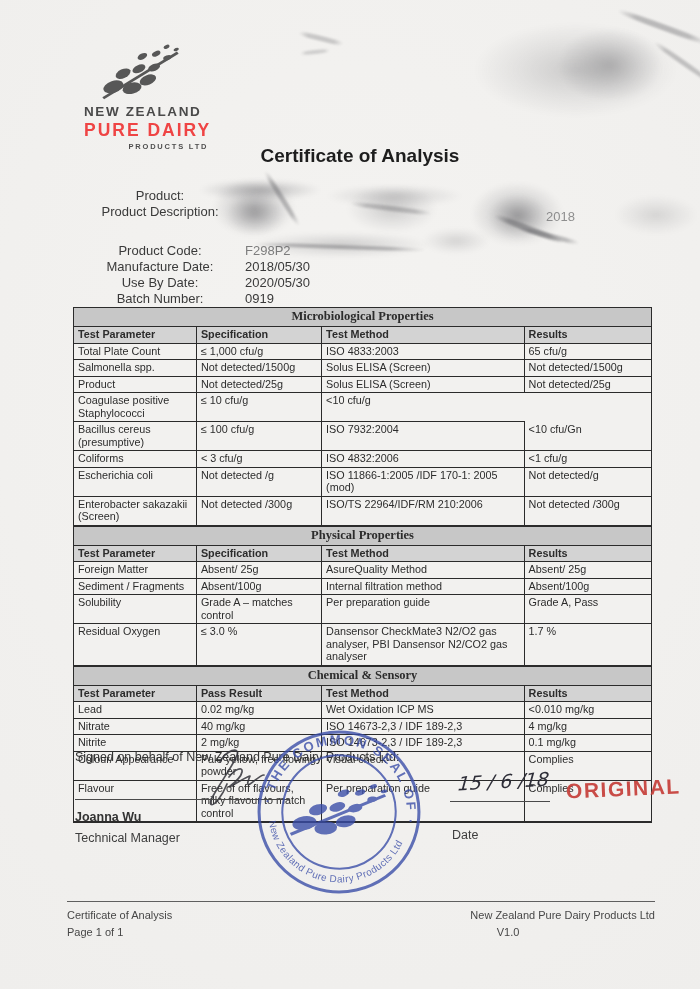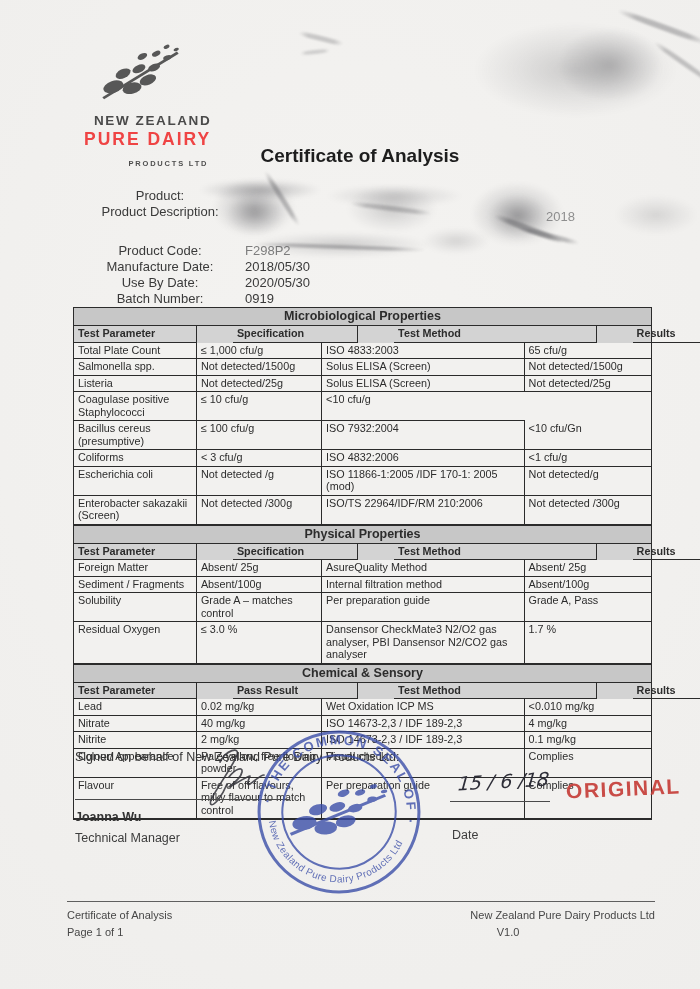--- a/index.html
+++ b/index.html
@@ -5,43 +5,43 @@
   html,body { margin:0; padding:0; }
   body {
     width:700px; height:989px; position:relative; overflow:hidden;
     font-family:"Liberation Sans", sans-serif;
     background: radial-gradient(130% 120% at 50% 38%, #f4f3f1 0%, #efeeec 65%, #e8e7e5 100%);
     color:#2e2e2e;
   }
   
   .logo { position:absolute; left:84px; top:44px; z-index:2; }
   .logo svg { display:block; }
-  .logo-l1 { font-size:13.5px; font-weight:bold; letter-spacing:1.6px; color:#4a4a4a; margin-top:11px;text-align:right; }
+  .logo-l1 { font-size:13.5px; font-weight:bold; letter-spacing:1.6px; color:#4a4a4a; margin-top:2px; }
   .logo-l2 { font-size:17.5px; font-weight:bold; letter-spacing:2px; color:#ef4444; margin-top:1px; }
-  .logo-l3 { font-size:7.5px; font-weight:bold; letter-spacing:1.8px; color:#4e4e4e; text-align:right; margin-top:9px; padding-right:3px; }
+  .logo-l3 { font-size:7.5px; font-weight:bold; letter-spacing:1.8px; color:#4e4e4e; text-align:right; margin-top:1px; padding-right:3px; }
   
   .doc-title { position:absolute; left:0; top:145px; width:720px; text-align:center;
     font-size:19px; font-weight:bold; color:#1d1d1d; z-index:2; }
   
   .product-info { position:absolute; left:75px; top:188px; font-size:13px; color:#3a3a3a; z-index:2; }
   .pi-row { display:flex; line-height:16px;text-align:center; }
   .pi-label { width:170px; }
   .pi-gap { height:23px; }
   .pi-value.faded { color:#7d7d7d; }
   .stray-year { position:absolute; left:546px; top:209px; font-size:13px; color:#8f8f8f; z-index:2; }
   
   .coa-table { position:absolute; left:73px; top:307px; width:577px; z-index:2;
     border:1.5px solid #2b2b2b; background:#f2f1ef; font-size:10.8px; color:#2c2c2c; }
   .t-section { text-align:center; font-weight:bold; font-size:12.5px; background:#c7c7c7;
-    border-bottom:1px solid #2b2b2b; padding:1px 0 2px; }
+    border-bottom:1px solid #2b2b2b; padding:1px 0 2px;font-family:Liberation Serif, serif; }
   .t-section + * { border-top:0; }
   .t-sectionwrap { border-top:1px solid #2b2b2b; }
   .t-sectionwrap:first-child { border-top:none; }
   .t-row { display:grid; grid-template-columns:21.3% 21.7% 35.1% 21.9%; }
-  .t-row.t-head { background:#d3d3d3; font-weight:bold;gap:36px; }
+  .t-row.t-head { background:#d3d3d3; font-weight:bold; }
   .t-cell { border-right:1px solid #2b2b2b; border-bottom:1px solid #2b2b2b;
     padding:1px 4px 2px; line-height:12.5px; min-height:11px; }
   .t-cell:last-child { border-right:none; }
   
   .signed-heading { position:absolute; left:75px; top:750px; font-size:12.5px; font-weight:normal; color:#333; z-index:2; }
   .sig-svg { position:absolute; left:180px; top:746px; z-index:2; }
   .sig-line { position:absolute; left:75px; top:799px; width:215px; border-top:1.6px solid #4a4a4a; z-index:2; }
   .sig-name { position:absolute; left:75px; top:810px; font-size:12.5px; font-weight:bold; color:#333; z-index:2; }
   .sig-role { position:absolute; left:75px; top:831px; font-size:12.5px; color:#3d3d3d; z-index:2; }
   .date-value { position:absolute; left:458px; top:770px; font-size:19px; font-style:italic;
@@ -141,21 +141,21 @@
         <div class="t-cell">ISO 4833:2003</div>
         <div class="t-cell">65 cfu/g</div>
       </div>
       <div class="t-row">
         <div class="t-cell">Salmonella spp.</div>
         <div class="t-cell">Not detected/1500g</div>
         <div class="t-cell">Solus ELISA (Screen)</div>
         <div class="t-cell">Not detected/1500g</div>
       </div>
       <div class="t-row">
-        <div class="t-cell">Listeria</div>
+        <div class="t-cell">Product</div>
         <div class="t-cell">Not detected/25g</div>
         <div class="t-cell">Solus ELISA (Screen)</div>
         <div class="t-cell">Not detected/25g</div>
       </div>
       <div class="t-row">
         <div class="t-cell">Coagulase positive Staphylococci</div>
         <div class="t-cell">≤ 10 cfu/g</div>
         <div class="t-cell">&lt;10 cfu/g</div>
       </div>
       <div class="t-row">

